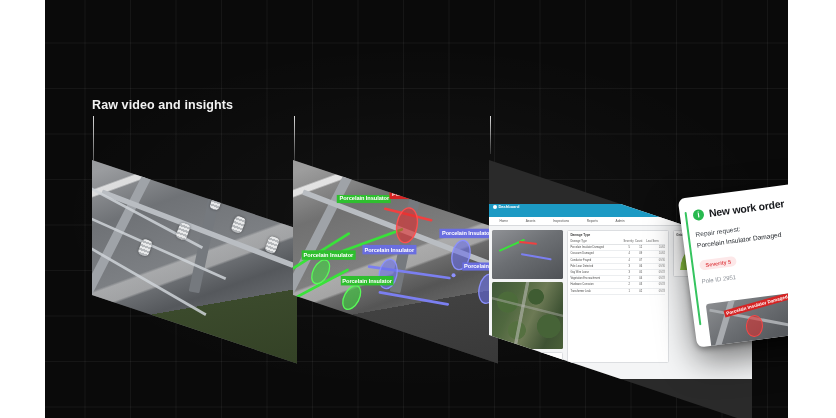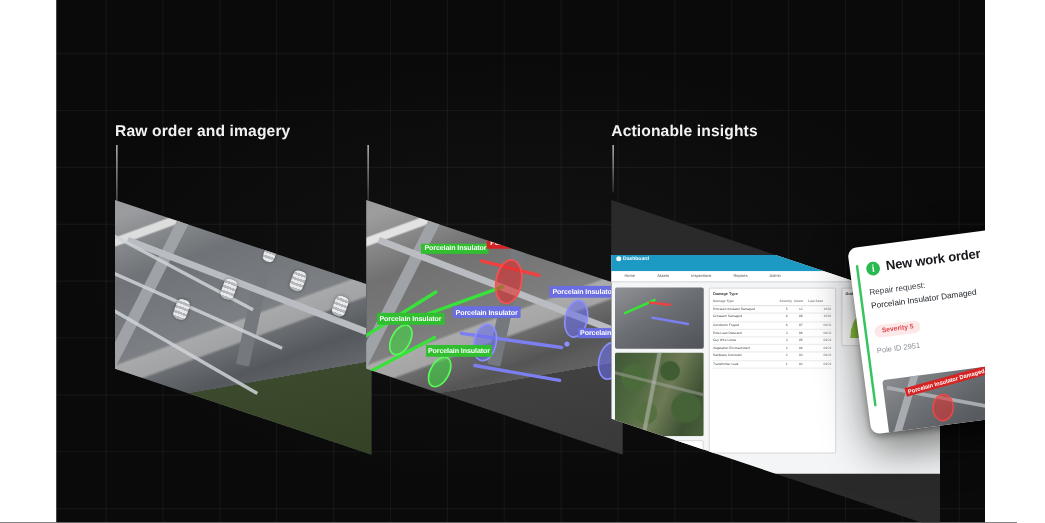--- a/index.html
+++ b/index.html
@@ -234,26 +234,25 @@
     transform: rotate(-8deg);
   }
 </style>
 </head>
 <body>
 
 <div class="stage">
   <div class="grid"></div>
   <div class="vignette"></div>
 
-  <div class="label" style="left:47px; top:98px;">Raw order and imagery</div>
+  <div class="label" style="left:47px; top:98px;">Raw video and insights</div>
   <div class="tick" style="left:48px; top:116px; height:62px;"></div>
 
   <div class="tick" style="left:249px; top:116px; height:48px;"></div>
 
-  <div class="label" style="left:444px; top:98px;">Actionable insights</div>
   <div class="tick" style="left:445px; top:116px; height:38px;"></div>
 
   <div class="panel" style="left:47px; top:160px; width:205px; height:135px;">
     <div class="panel-inner">
       <div class="photo"></div>
 
       <div class="bar" style="left:34%; top:-6%; width:3.2%; height:92%; transform:rotate(27deg); transform-origin:top center;"></div>
       <div class="bar dk" style="left:52%; top:4%; width:4%; height:64%; transform:rotate(12deg);"></div>
       <div class="bar lt" style="left:14%; top:30%; width:74%; height:2.6%; transform:rotate(21deg);"></div>
       <div class="bar lt" style="left:20%; top:8%; width:66%; height:2.2%; transform:rotate(21deg);"></div>

